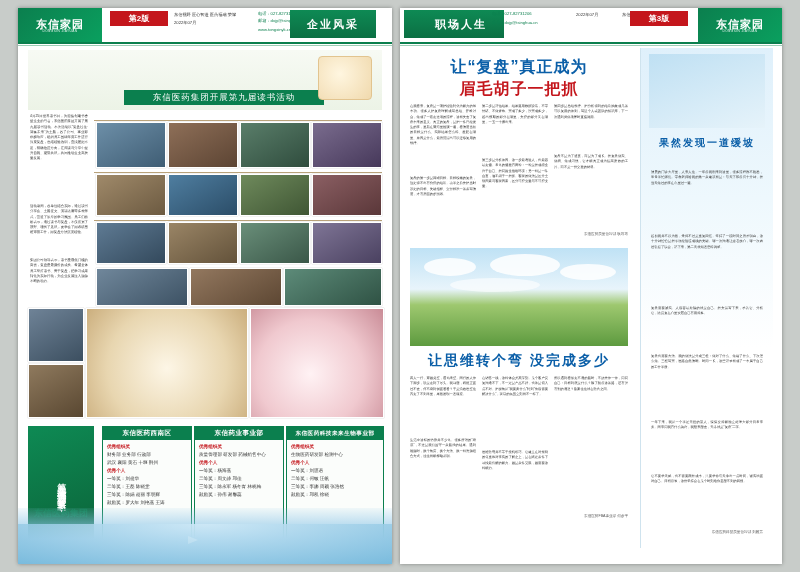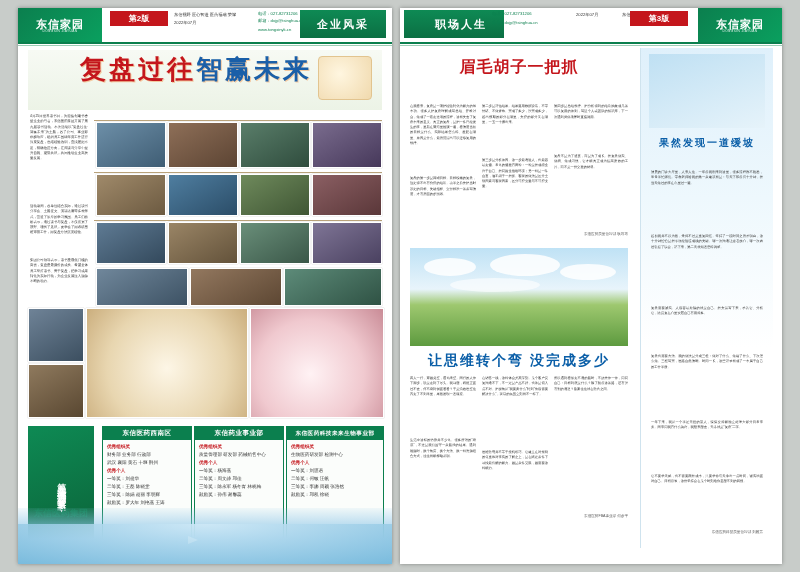--- a/index.html
+++ b/index.html
@@ -168,29 +168,27 @@
       <div class="mh-logo">
         <span class="cn">东信家园</span>
         <span class="en">DONGXIN JIAYUAN</span>
       </div>
       <div class="mh-badge" style="left:92px;text-align:right;">第2版</div>
       <div class="mh-meta" style="left:156px;">东信视野  匠心智造  医药福瑞  荣耀</div>
       <div class="mh-meta" style="left:156px;top:12px;">2022年07月</div>
       <div class="mh-contact" style="left:240px;">电话：027-82731206</div>
       <div class="mh-contact" style="left:240px;top:10px;">邮箱：dxjy@tsinghua.cn</div>
       <div class="mh-contact" style="left:240px;top:19px;">www.tongxinyk.cn</div>
-      <div class="mh-col" style="right:6px;">企业风采</div>
+      <div class="mh-col" style="right:16px;">企业风采</div>
       <div class="mh-rule"></div>
       <div class="mh-rule thin"></div>
     </div>
 
     <div class="hero">
-      <div class="hero-title">
-        <span>复盘过往</span><span class="blue">智赢未来</span>
-      </div>
+      <div class="hero-sub">东信医药集团开展第九届读书活动</div>
       <div class="hero-book"></div>
     </div>
 
     <div class="lead-text">4月25日世界读书日，为迎接创建书香型企业的号召，东信医药集团开展了第九届读书活动。本次活动以“复盘过往·智赢未来”为主题，各子公司、事业部积极响应，组织员工围绕年度工作进行深度复盘，总结经验教训，查找差距不足，明确改进方向，在阅读与分享中提升自我、凝聚共识，共同推动企业高质量发展。</div>
     <div class="lead-text" style="top:196px;">活动期间，各单位结合实际，通过读书分享会、主题征文、演讲比赛等多种形式，营造了浓厚的学习氛围。员工们纷纷表示，通过读书与复盘，不仅拓宽了视野、增长了见识，更学会了用系统思维审视工作，用复盘方法沉淀经验。</div>
     <div class="lead-text" style="top:250px;">集团公司领导表示，读书是最低门槛的高贵，复盘是最廉价的成长。希望全体员工坚持读书、善于复盘，把学习成果转化为实际行动，为企业发展注入源源不断的动力。</div>
 
     <div class="clipline" style="left:76px;top:112px;width:288px;"></div>
     <div class="photo" style="left:78px;top:114px;width:68px;height:44px;background:linear-gradient(150deg,#6d8fa8,#3f5d74);"></div>
     <div class="photo" style="left:150px;top:114px;width:68px;height:44px;background:linear-gradient(150deg,#8e6f58,#5c4433);"></div>
@@ -281,20 +279,21 @@
       <div class="mh-badge" style="right:94px;">第3版</div>
       <div class="mh-logo" style="left:auto;right:0;">
         <span class="cn">东信家园</span>
         <span class="en">DONGXIN JIAYUAN</span>
       </div>
       <div class="mh-rule"></div>
       <div class="mh-rule thin"></div>
     </div>
 
     <div class="r-head1">
+      <div>让“复盘”真正成为</div>
       <div class="red">眉毛胡子一把抓</div>
     </div>
 
     <div class="rcol rtext" style="left:10px;top:96px;width:66px;">在我看来，复盘是一项把经验转化为能力的基本功。很多人把复盘理解成写总结、开检讨会，做成了一套走过场的流程，这就失去了复盘本来的意义。真正的复盘，是把一件已经发生的事，重新在脑海里推演一遍，看清楚当初的目标是什么、实际结果怎么样、差距在哪里、原因是什么，最后沉淀出可以迁移复用的规律。</div>
     <div class="rcol rtext" style="left:10px;top:168px;width:66px;">复盘的第一步是回顾目标。目标模糊的复盘，注定得不出有价值的结论。动手之前先把当时设定的目标、关键指标、交付标准一条条写清楚，才有后面的参照系。</div>
     <div class="rcol rtext" style="left:82px;top:96px;width:66px;">第二步是评估结果。结果要用数据说话，不带情绪、不做修饰。完成了多少，没完成多少，超出预期的部分在哪里，失控的部分又在哪里，一五一十摆出来。</div>
     <div class="rcol rtext" style="left:82px;top:150px;width:66px;">第三步是分析原因。这一步最考验人，也最容易走偏。常见的偏差有两种：一种是把成绩全归于自己、把问题全推给环境；另一种是一味自责，眉毛胡子一把抓。客观的做法是区分主观因素与客观因素，区分可控变量与不可控变量。</div>
     <div class="rcol rtext" style="left:154px;top:96px;width:74px;">第四步是总结规律。把分析得到的结论抽象成几条可以复用的原则，写进个人或团队的知识库，下一次遇到类似场景时直接调用。</div>
     <div class="rcol rtext" style="left:154px;top:146px;width:74px;">复盘不是为了追责，而是为了成长。把复盘做实、做细、做成习惯，它才能真正成为提高质效的工具，而不是一份交差的材料。</div>
     <div class="rcol byline" style="left:120px;top:224px;width:108px;">东信医药质量管理部  耿玮玮</div>

